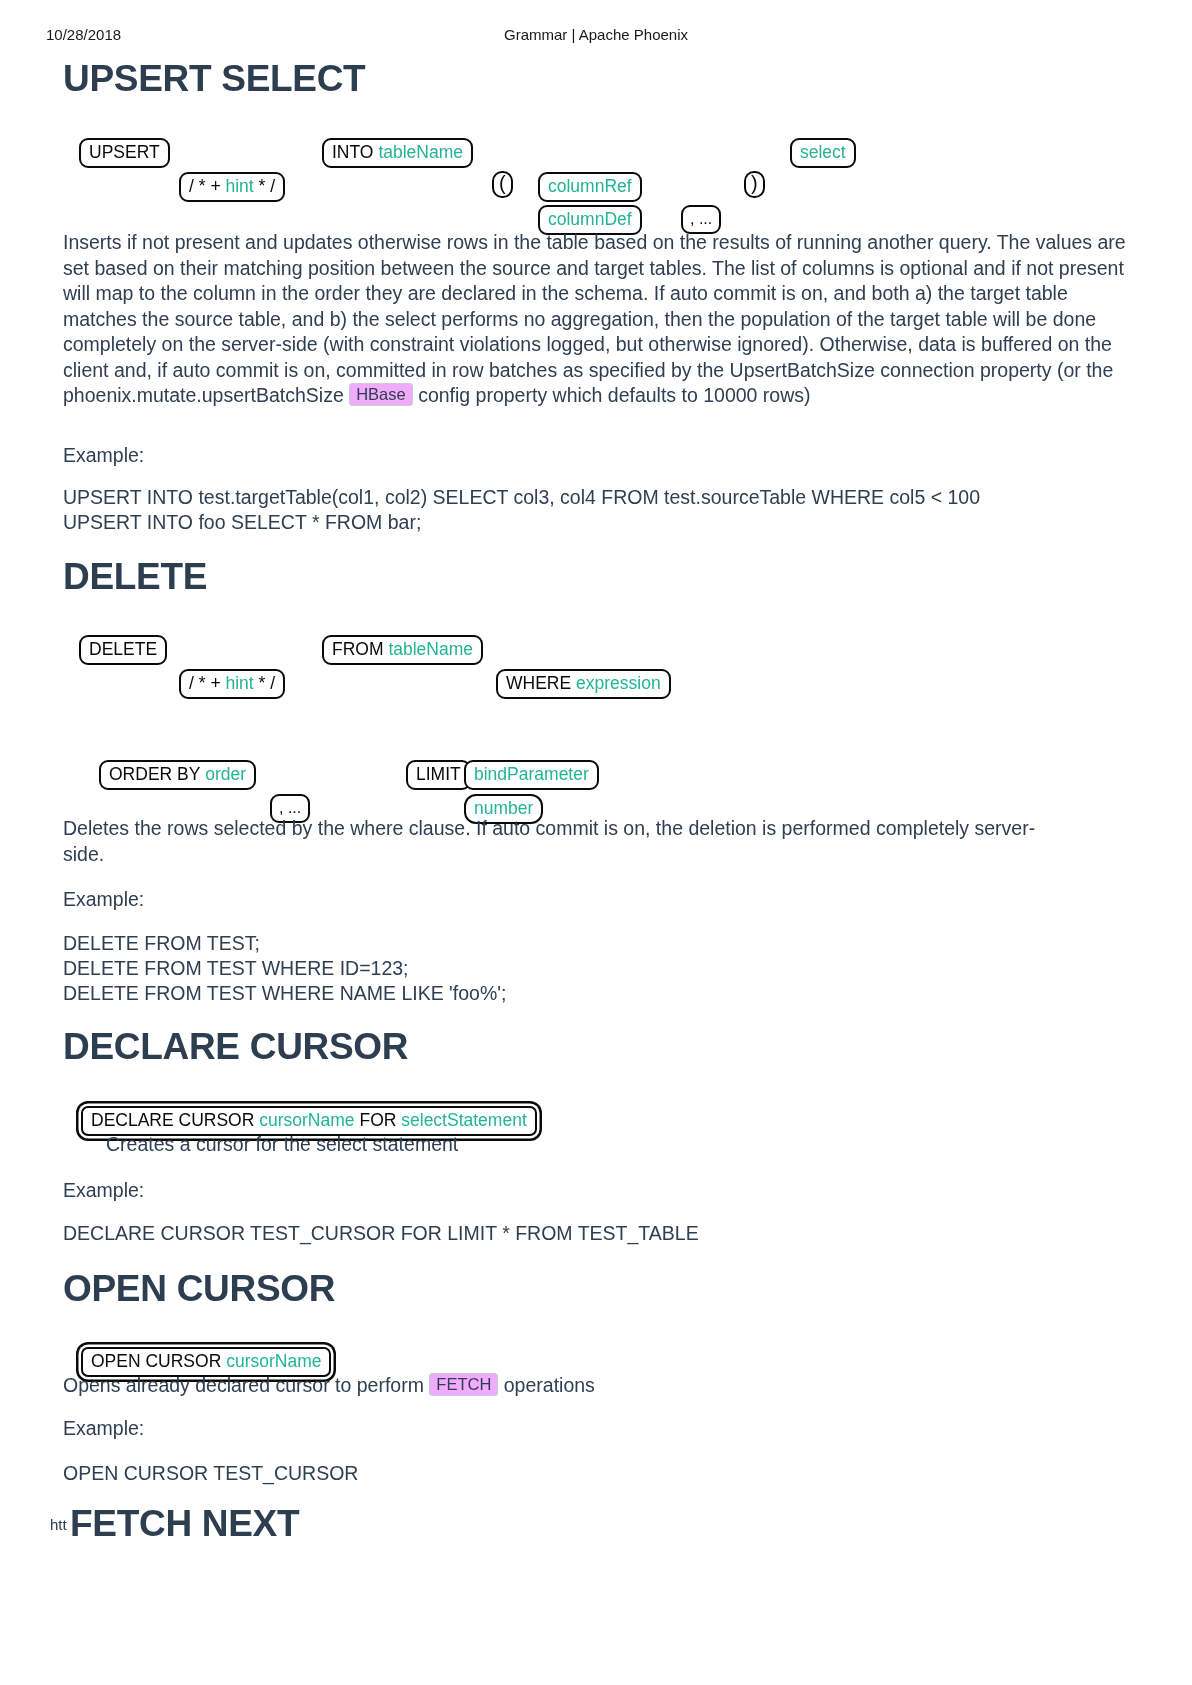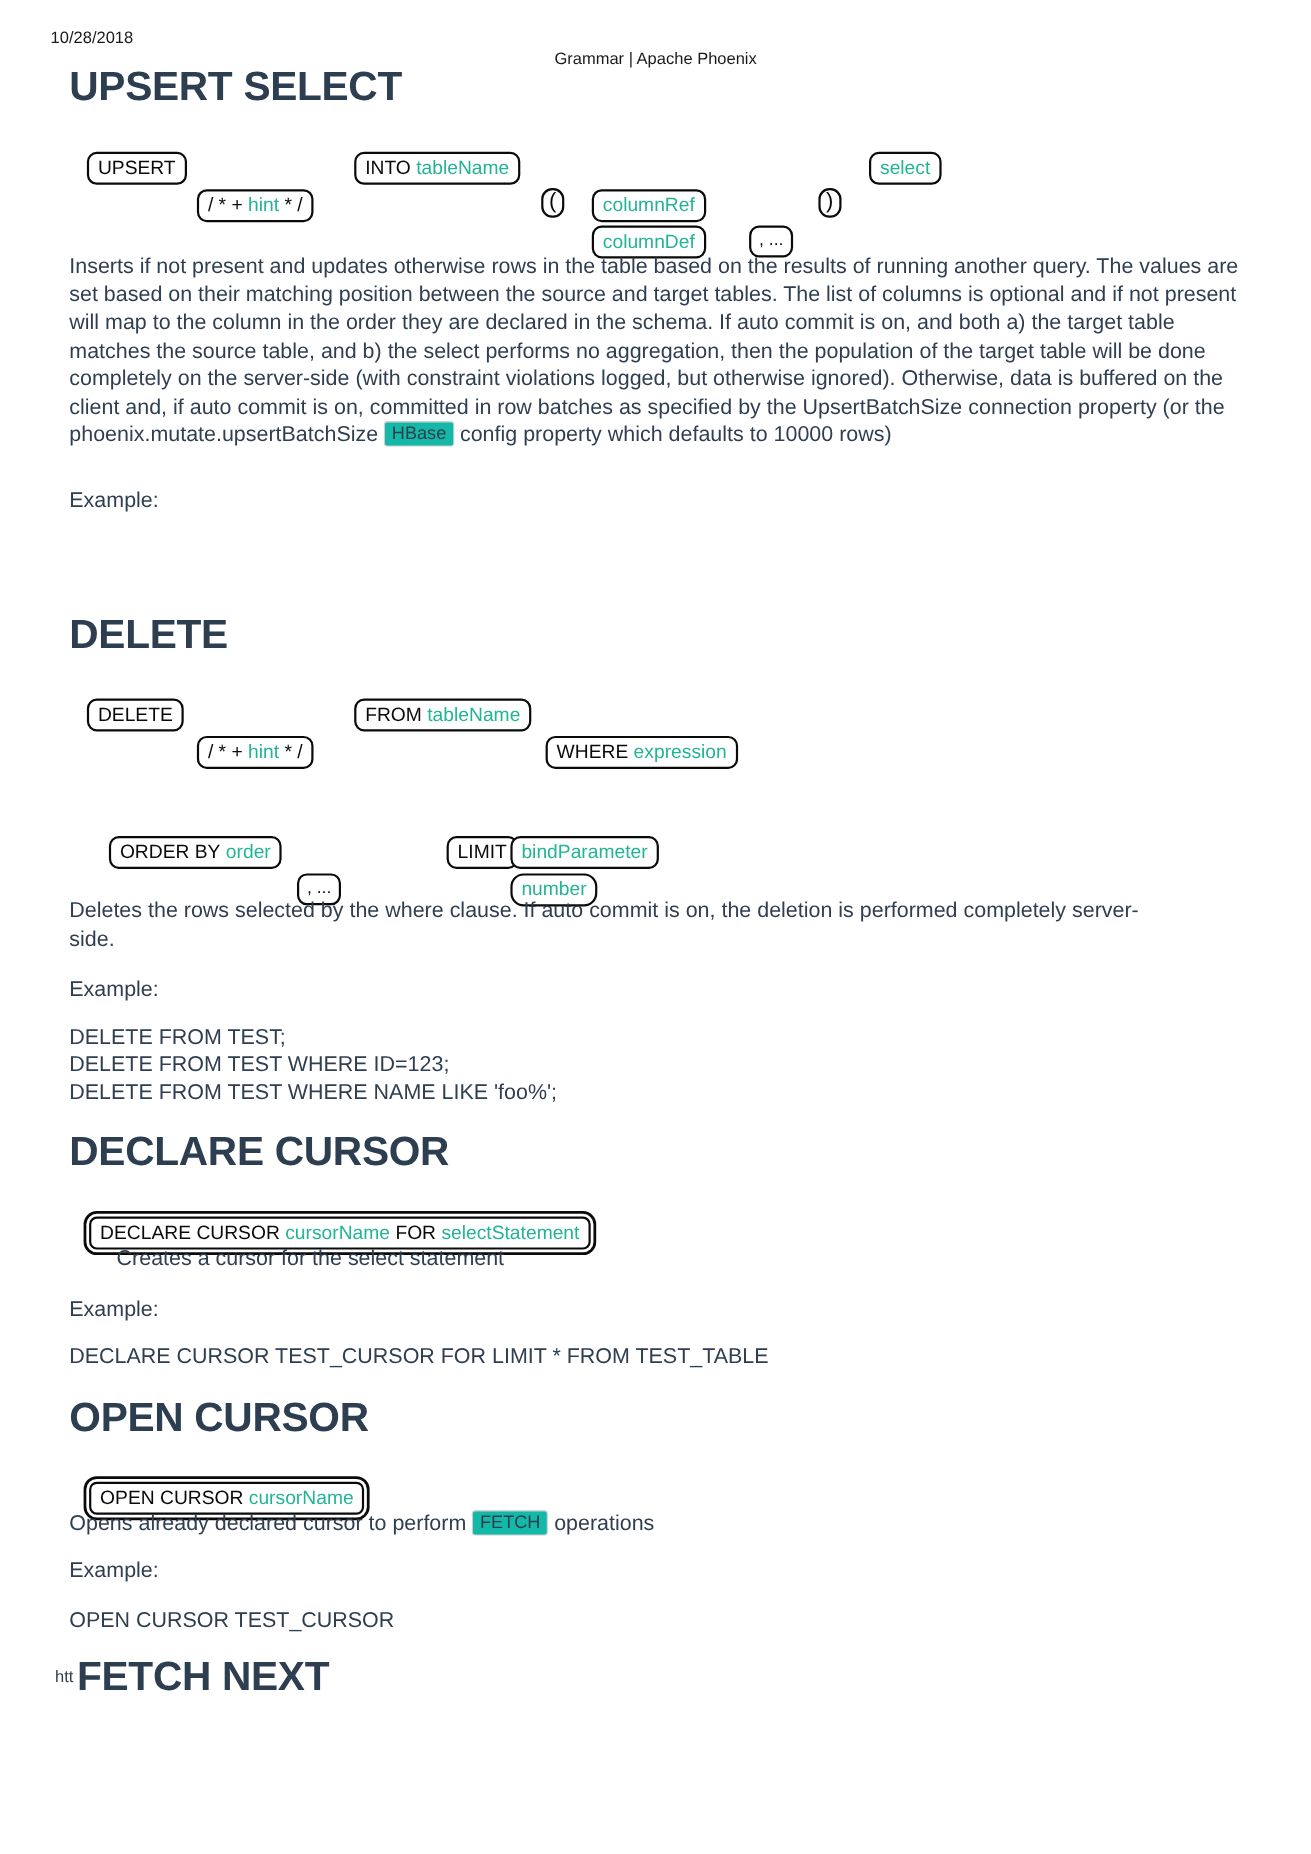--- a/index.html
+++ b/index.html
@@ -38,21 +38,20 @@
     position: absolute;
     left: 46px;
     top: 0;
   }
   .print-header .doc-title {
     position: absolute;
     left: 0;
     top: 0;
     width: 1192px;
     text-align: center;
-    margin-top: 19px;
   }
 
   h1.section-heading {
     font-size: 37px;
     line-height: 1.05;
     font-weight: bold;
     color: #2d3e50;
     margin: 0 0 0 0;
     letter-spacing: -0.3px;
     font-family: "Liberation Sans", sans-serif;
@@ -72,21 +71,21 @@
     color: #2f3e50;
     margin: 0;
     font-family: "Liberation Sans", sans-serif;
     white-space: pre;
   }
 
   code.inline-code {
     display: inline-block;
     border: 1px solid #c9ced4;
     border-radius: 3px;
-    background: #14b8a6;
+    background: #f0abfc;
     padding: 0px 6px 1px 6px;
     font-size: 16.5px;
     line-height: 20px;
     font-family: "Liberation Sans", sans-serif;
     color: #2f3e50;
     vertical-align: 2px;
   }
 
   
   .railroad {
@@ -171,20 +170,22 @@
   </div>
 
   <p class="body-text" style="position:absolute; left:63px; top:230px; width:1064px;"><span>Inserts if not present and updates otherwise rows in the table based on the results of running another query. The values are set based on their matching position between the source and target tables. The list of columns is optional and if not present will map to the column in the order they are declared in the schema. If auto commit is on, and both a) the target table matches the source table, and b) the select performs no aggregation, then the population of the target table will be done completely on the server-side (with constraint violations logged, but otherwise ignored). Otherwise, data is buffered on the client and, if auto commit is on, committed in row batches as specified by the UpsertBatchSize connection property (or the</span><br>
      <span>phoenix.mutate.upsertBatchSize</span>
      <code class="inline-code">HBase</code>
      <span>config property which defaults to 10000 rows)</span>
   </p>
 
   <p class="body-text" style="position:absolute; left:63px; top:443px;">Example:</p>
 
+  <pre class="code-block" style="position:absolute; left:63px; top:485px;">UPSERT INTO test.targetTable(col1, col2) SELECT col3, col4 FROM test.sourceTable WHERE col5 &lt; 100
+UPSERT INTO foo SELECT * FROM bar;</pre>
 
   <h1 class="section-heading" style="position:absolute; left:63px; top:558px;">DELETE</h1>
 
   <div class="railroad">
     <div class="rr-box" style="left:68px; top:624px;">
       <span class="rr-kw">DELETE</span>
     </div>
     <div class="rr-box" style="left:168px; top:658px;">
       <span class="rr-kw">/ * +</span>&nbsp;<span class="rr-nt">hint</span>&nbsp;<span class="rr-kw">* /</span>
     </div>

